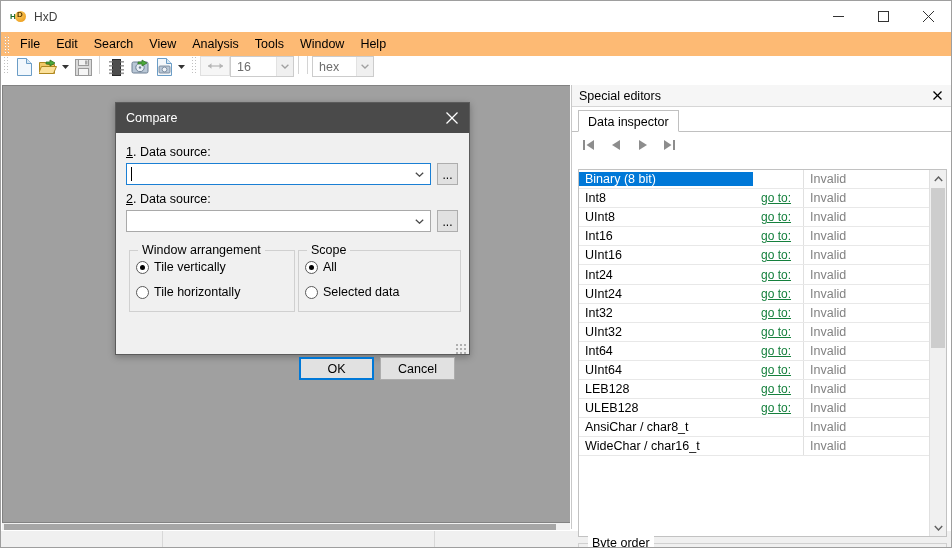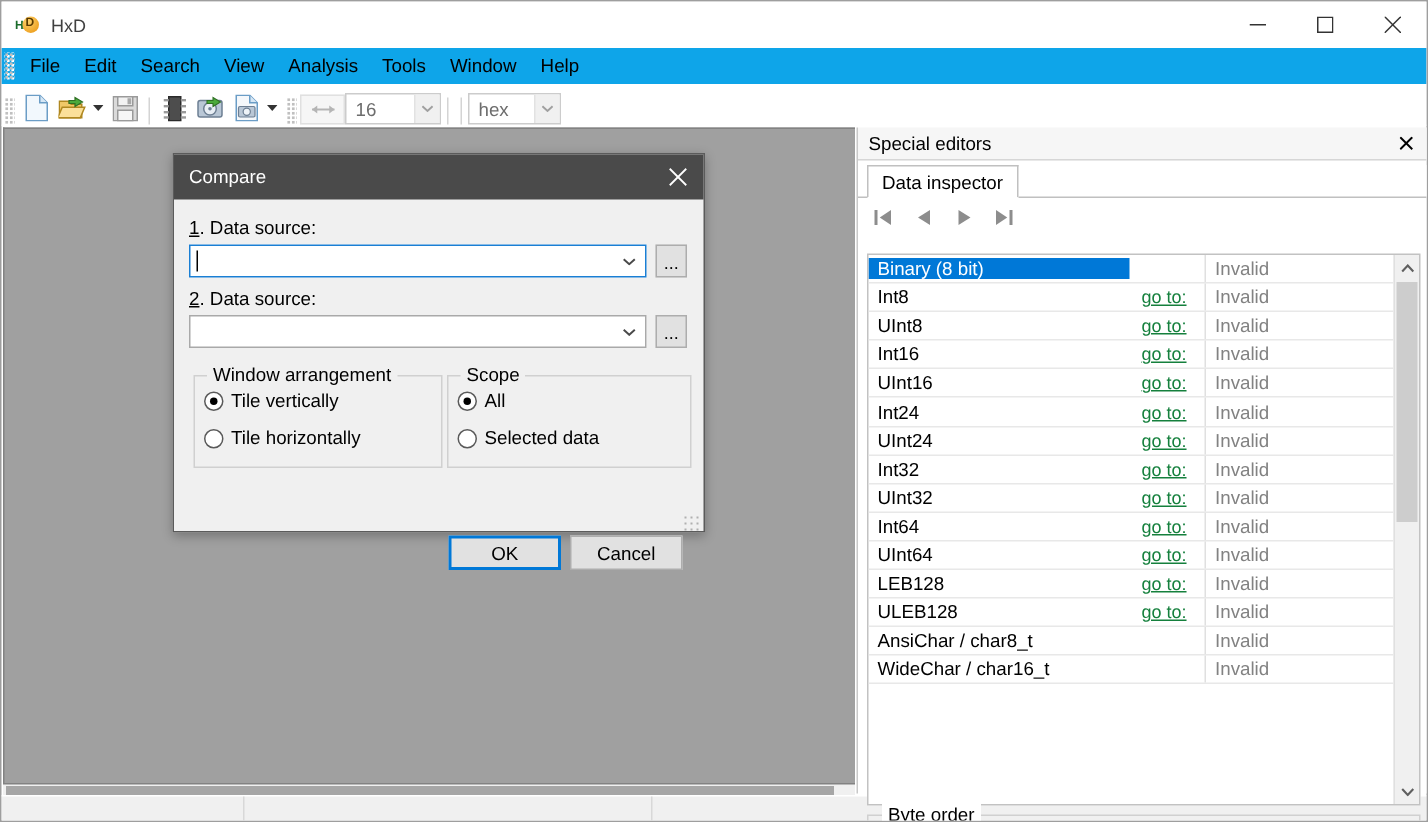--- a/index.html
+++ b/index.html
@@ -48,40 +48,40 @@
   .wbtn {
     width: 45px; height: 31px; display: flex;
     align-items: center; justify-content: center;
     color: #333; background: transparent;
   }
   .wbtn svg { display: block; }
 
   
   #menubar {
     position: absolute; left: 0; top: 31px; width: 950px; height: 24px;
-    background: #0ea5e9; display: flex; align-items: center;
+    background: #fdba74; display: flex; align-items: center;
   }
   .grip {
     width: 7px; height: 18px; margin-left: 2px; margin-right: 2px;
     background-image:
       radial-gradient(#c0c0c0 1px, transparent 1px),
       radial-gradient(#ffffff 1px, transparent 1px);
     background-size: 3px 3px, 3px 3px;
     background-position: 0 0, 1px 1px;
     flex: none;
   }
   .menu-item {
     padding: 3px 8px; font-size: 12.5px; color: #000;
     line-height: 16px; white-space: nowrap;
   }
 
   
   #toolbar {
     position: absolute; left: 0; top: 55px; width: 950px; height: 28px;
-    background: #ffffff; display: flex; align-items: flex-end;
+    background: #ffffff; display: flex; align-items: flex-start;
     border-bottom: 1px solid #ffffff;
   }
   .tb-icon {
     width: 22px; height: 22px; margin: 0 1px;
     display: flex; align-items: center; justify-content: center;
     flex: none;
   }
   .tb-arrow {
     width: 11px; height: 22px; display: flex;
     align-items: center; justify-content: center; flex: none;

